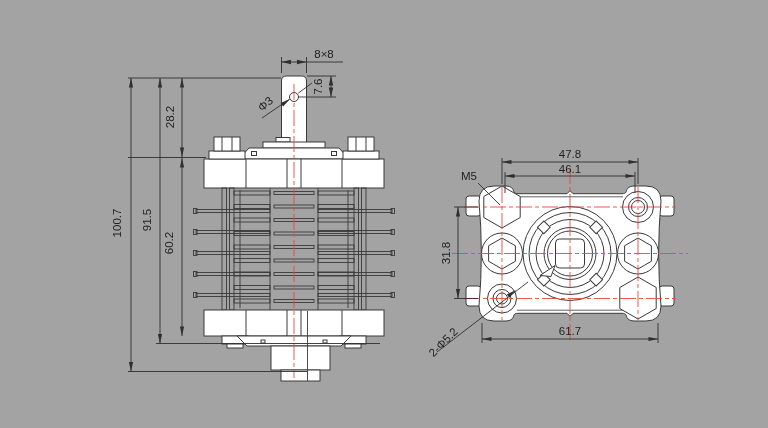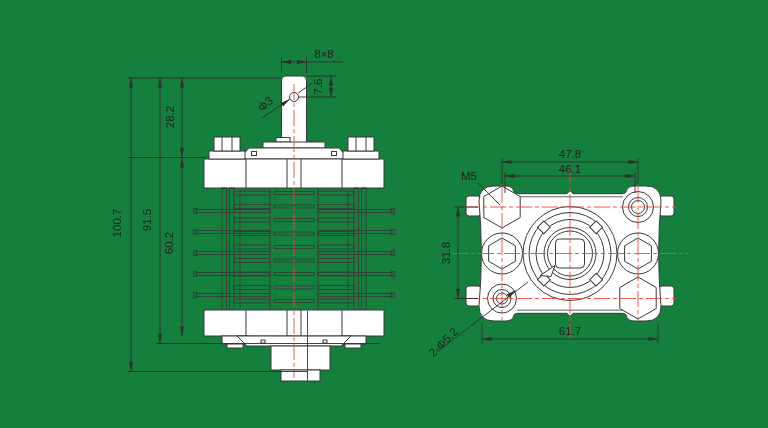--- a/index.html
+++ b/index.html
@@ -1,16 +1,16 @@
 <!DOCTYPE html>
 <html><head>
 <meta charset="utf-8">
 <style>
   html,body{margin:0;padding:0;background:#ffffff;}
-  .stage{position:relative;width:768px;height:428px;background:#15803d;overflow:hidden;
+  .stage{position:relative;width:768px;height:428px;background:#a3a3a3;overflow:hidden;
          font-family:"Liberation Sans", sans-serif;}
   svg{display:block}
   text{font-family:"Liberation Sans", sans-serif;font-size:11.5px;fill:#1f1f1f;}
 </style>
 </head>
 <body>
 
 <div class="stage">
 <svg width="768" height="428" viewBox="0 0 768 428">
 

